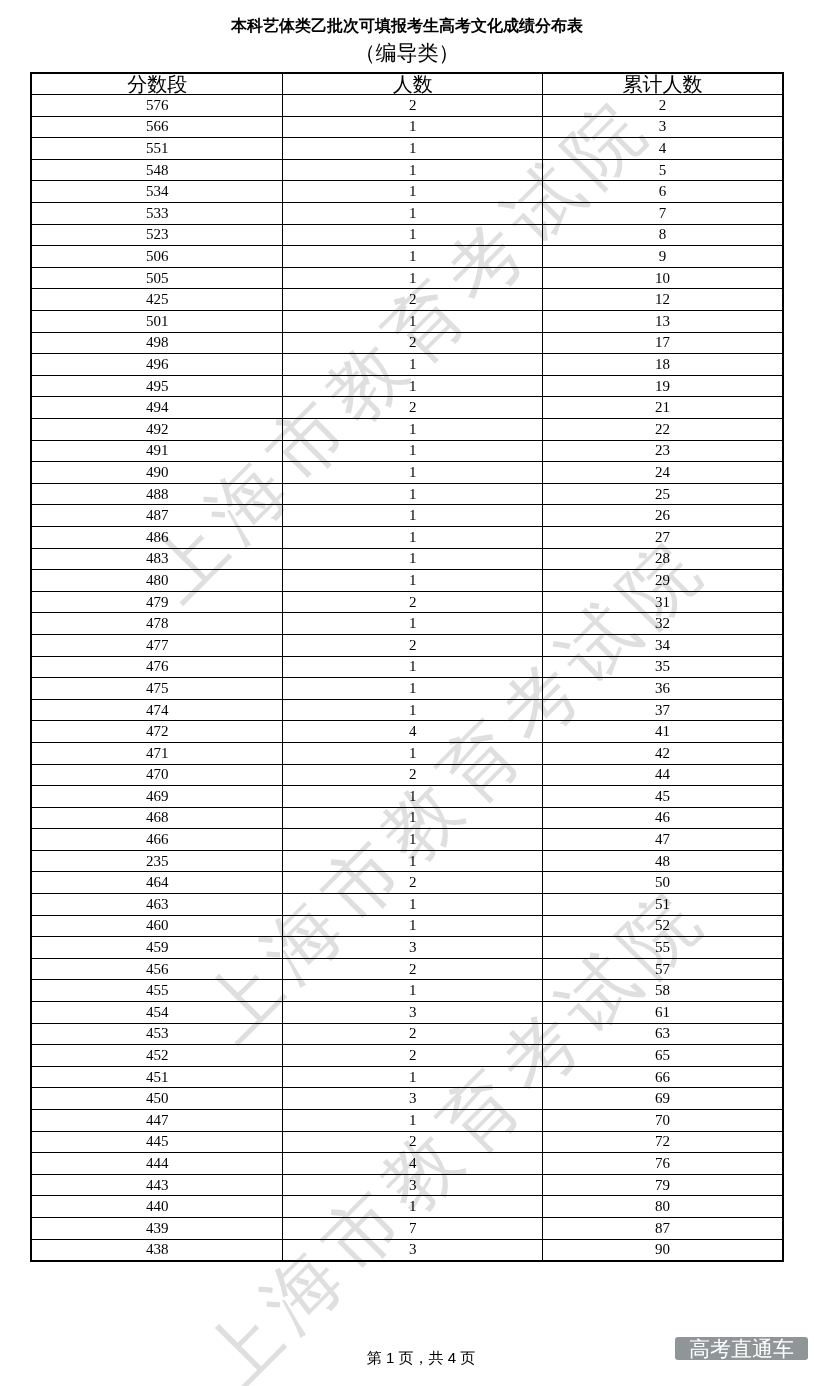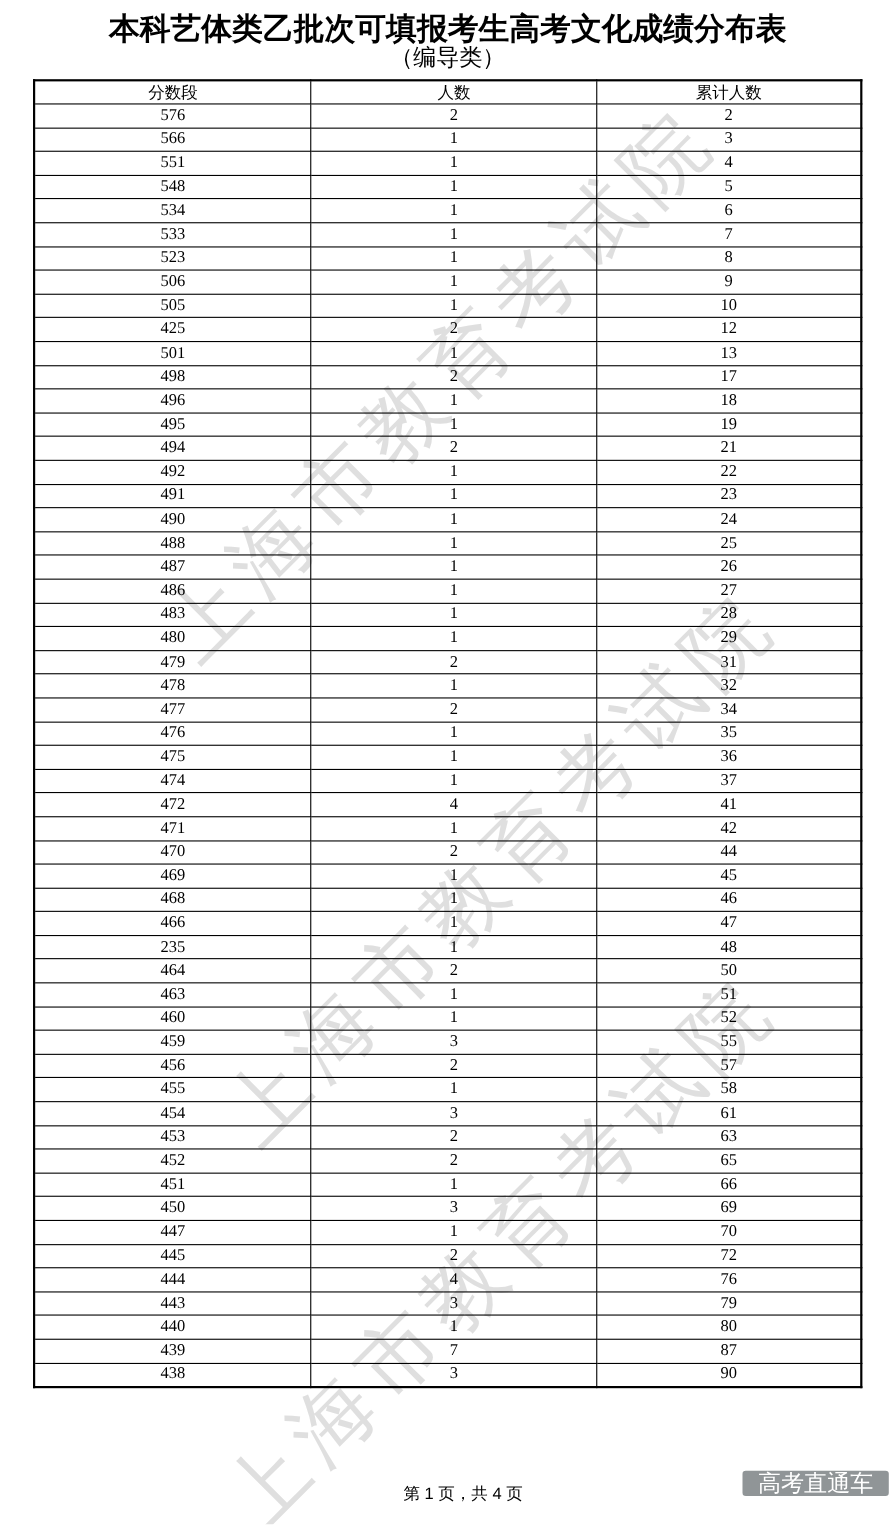--- a/index.html
+++ b/index.html
@@ -10,21 +10,21 @@
     height: 1386px;
     background: #ffffff;
     overflow: hidden;
     font-family: "Liberation Serif", serif;
     color: #000000;
   }
   .title {
     text-align: center;
     font-family: "Liberation Sans", sans-serif;
     font-weight: bold;
-    font-size: 28px;
+    font-size: 16px;
     line-height: 28px;
     padding-top: 12px;
     position: relative;
     z-index: 2;
   }
   .subtitle {
     text-align: center;
     font-family: "Liberation Sans", sans-serif;
     font-weight: normal;
     font-size: 21px;
@@ -48,21 +48,21 @@
     vertical-align: middle;
     font-size: 15px;
     line-height: 1;
     padding: 0;
     background: transparent;
     font-family: "Liberation Serif", serif;
   }
   table.score-table th {
     font-family: "Liberation Sans", sans-serif;
     font-weight: normal;
-    font-size: 15px;
+    font-size: 20px;
   }
   table.score-table { border: 2px solid #000000; }
   col.c1 { width: 33.5%; }
   col.c2 { width: 34.5%; }
   col.c3 { width: 32%; }
   .watermark {
     position: absolute;
     white-space: nowrap;
     font-family: "Liberation Sans", sans-serif;
     font-size: 74px;

